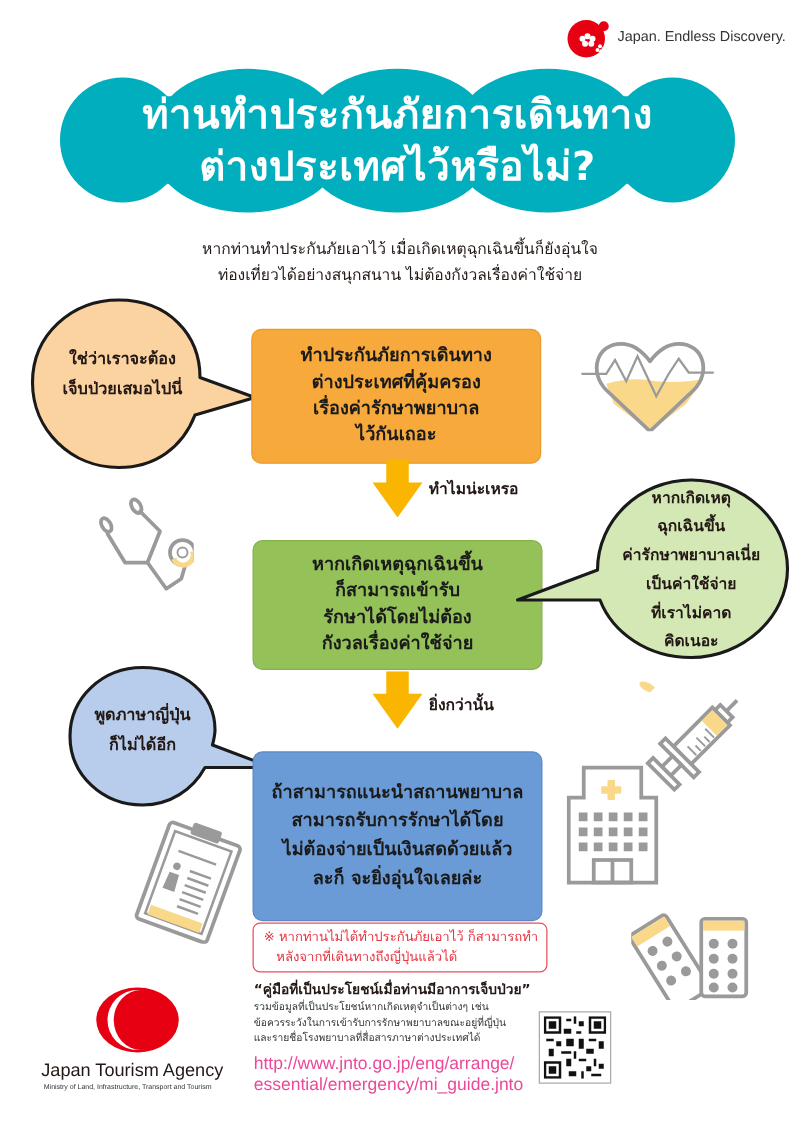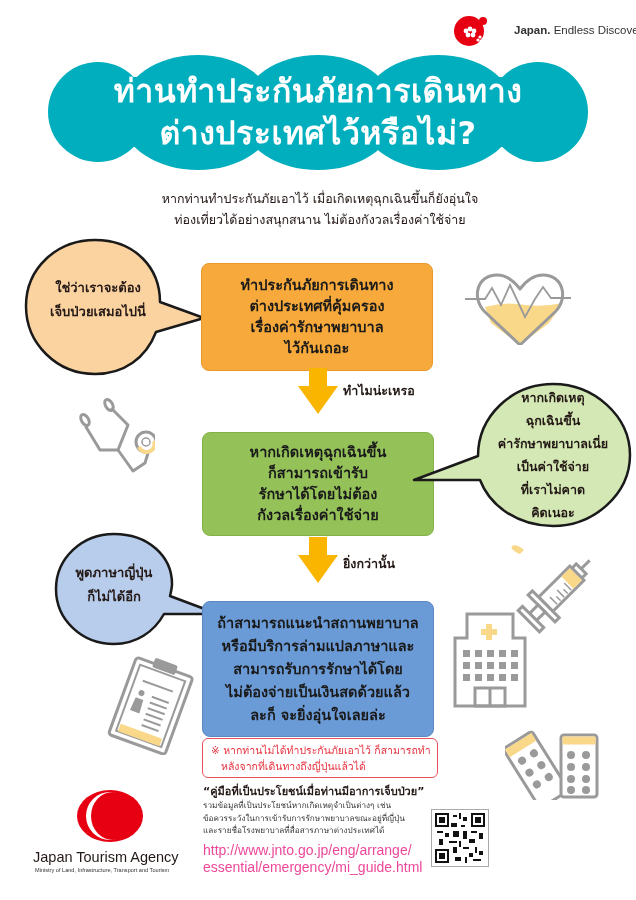--- a/index.html
+++ b/index.html
@@ -5,21 +5,21 @@
   * { box-sizing: border-box; margin: 0; padding: 0; }
   html, body { width: 636px; height: 900px; background: #ffffff; overflow: hidden; }
   body { position: relative; font-family: "DejaVu Sans", sans-serif; color: #231815; }
 
   .abs { position: absolute; }
 
   
   .brand { left: 452px; top: 10px; width: 180px; height: 40px; display: flex; align-items: center; }
   .brand-logo { width: 38px; height: 38px; position: relative; }
   .brand-text { font-family: "Liberation Sans", sans-serif; font-size: 11.5px; color: #333; margin-left: 4px; white-space: nowrap; }
-  .brand-text b { font-weight: bold; margin-left: 20px; }
+  .brand-text b { font-weight: normal; }
 
   
   .title-cloud { left: 48px; top: 52px; width: 540px; height: 120px; }
   .title-text { left: 48px; top: 70px; width: 540px; text-align: center; color: #fff; font-family: "DejaVu Sans", sans-serif; font-weight: bold; font-size: 32px; line-height: 42px; letter-spacing: 0.5px; }
 
   .intro { left: 100px; top: 188px; width: 440px; text-align: center; font-size: 12.5px; line-height: 21px; color: #231815; }
 
   
   .flow-box { border-radius: 8px; display: flex; align-items: center; justify-content: center; text-align: center; font-weight: bold; color: #1a1a1a; margin-top: 11px; }
   .box-orange { left: 201px; top: 252px; width: 232px; height: 108px; background: #f7a93b; border: 1px solid #e99a2a; font-size: 14.5px; line-height: 21px; }
@@ -185,21 +185,20 @@
       </g>
     <rect x="36" y="68" width="38" height="6" fill="#fff" stroke="#9a9a9a" stroke-width="3"></rect>
     <rect x="50" y="74" width="10" height="12" fill="#fff" stroke="#9a9a9a" stroke-width="3"></rect>
     <rect x="40" y="86" width="30" height="6" fill="#fff" stroke="#9a9a9a" stroke-width="3"></rect>
   </g>
 </svg>
 
 <div class="abs flow-box box-blue">
   <div>
     <div>ถ้าสามารถแนะนำสถานพยาบาล</div>
-    <div>หรือมีบริการล่ามแปลภาษาและ</div>
     <div>สามารถรับการรักษาได้โดย</div>
     <div>ไม่ต้องจ่ายเป็นเงินสดด้วยแล้ว</div>
     <div>ละก็ จะยิ่งอุ่นใจเลยล่ะ</div>
   </div>
 </div>
 
 <svg class="abs" style="left:453px;top:612px;" width="76" height="96" viewBox="0 0 76 96">
   <path d="M14 2 L60 2 L60 26 L72 26 L72 94 L2 94 L2 26 L14 26 Z" fill="#fff" stroke="#9a9a9a" stroke-width="3" stroke-linejoin="miter"></path>
   <rect x="33" y="12" width="6" height="16" fill="#fad88a"></rect>
     <rect x="28" y="17" width="16" height="6" fill="#fad88a"></rect>
@@ -277,21 +276,21 @@
 </svg>
 
 <div class="abs guide-title">“คู่มือที่เป็นประโยชน์เมื่อท่านมีอาการเจ็บป่วย”</div>
 <div class="abs guide-desc">
   <div>รวมข้อมูลที่เป็นประโยชน์หากเกิดเหตุจำเป็นต่างๆ เช่น</div>
   <div>ข้อควรระวังในการเข้ารับการรักษาพยาบาลขณะอยู่ที่ญี่ปุ่น</div>
   <div>และรายชื่อโรงพยาบาลที่สื่อสารภาษาต่างประเทศได้</div>
 </div>
 <a class="abs guide-url" style="text-decoration:none;">
   <div>http://www.jnto.go.jp/eng/arrange/</div>
-  <div>essential/emergency/mi_guide.html</div>
+  <div>essential/emergency/mi_guide.jnto</div>
 </a>
 
 <div class="abs qr">
   <svg width="50" height="50" viewBox="0 0 25 25">
     <rect width="25" height="25" fill="#fff"></rect>
     <g fill="#111">
       <rect x="0" y="0" width="7" height="7"></rect>
         <rect x="1" y="1" width="5" height="5" fill="#fff"></rect>
         <rect x="2" y="2" width="3" height="3"></rect>
       <rect x="18" y="0" width="7" height="7"></rect>

